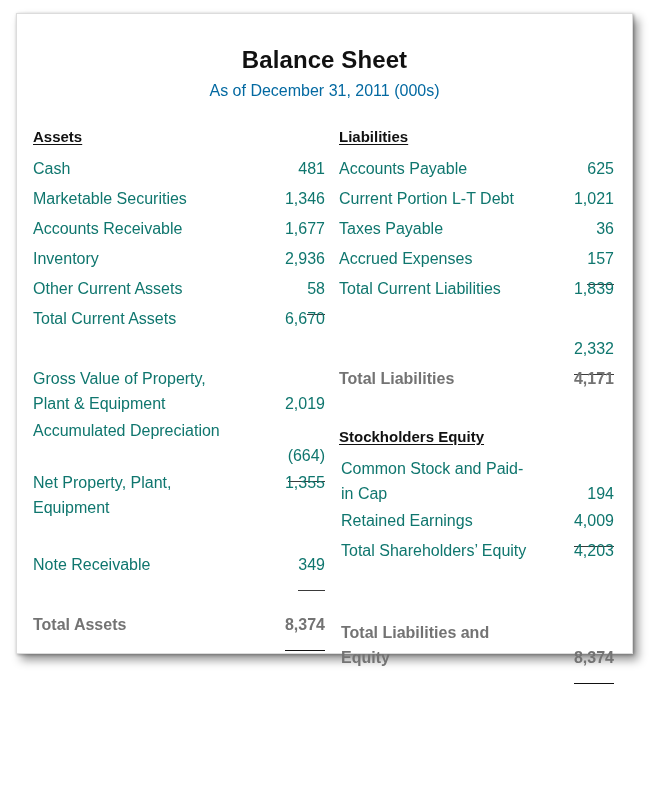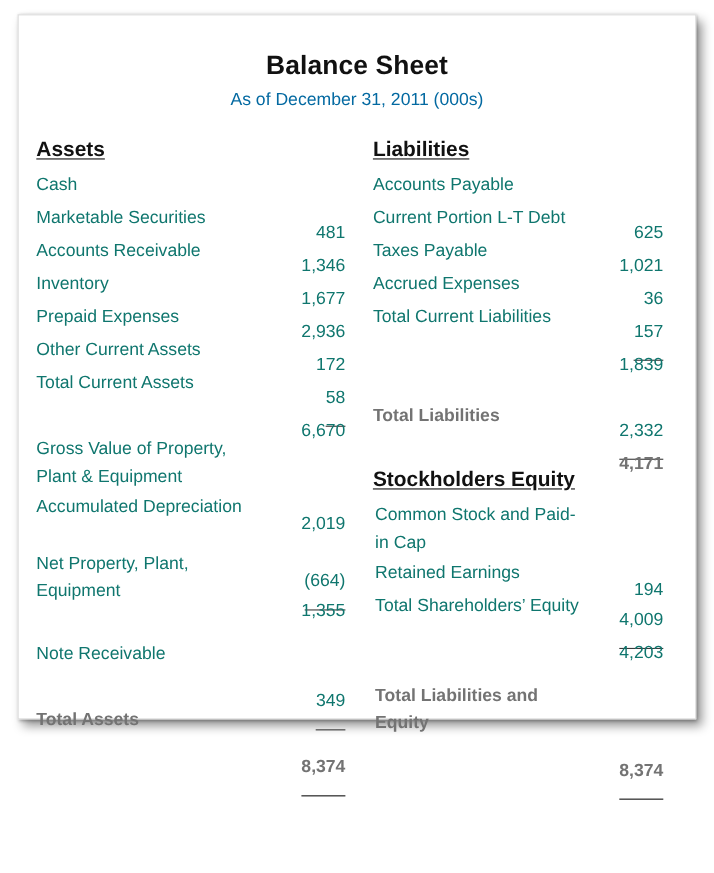--- a/index.html
+++ b/index.html
@@ -45,21 +45,21 @@
   }
 
   .column {
     position: absolute;
     top: 0;
   }
   #assets-column     { left: 16px;  width: 297px; }
   #liabilities-column{ left: 322px; width: 280px; }
 
   .section-header {
-    font-size: 19px;
+    font-size: 15px;
     font-weight: bold;
     color: #111111;
     text-decoration: underline;
     text-underline-offset: 2px;
     height: 30px;
     line-height: 22px;
   }
 
   .row {
     position: relative;
@@ -71,25 +71,24 @@
   .row.tall   { min-height: 52px; }
   .row.spacer { min-height: 30px; }
 
   .row-label {
     display: block;
     padding-right: 86px;
   }
 
   .row-value {
     position: absolute;
-    right: 16px;
+    right: 5px;
     top: 0;
     text-align: left;
     white-space: nowrap;
-    margin-top: 43px;
   }
   
   .row-value.second-line { top: 25px; }
 
   .row.total { font-weight: bold; color: #737373; }
 
   .underline-val {
     border-bottom: 1.4px solid #3a3a3a;
     padding-bottom: 13px;
   }
@@ -124,24 +123,20 @@
       <div class="row">
         <span class="row-label">Accounts Receivable</span>
         <span class="row-value">1,677</span>
       </div>
 
       <div class="row">
         <span class="row-label">Inventory</span>
         <span class="row-value">2,936</span>
       </div>
 
-      <div class="row">
-        <span class="row-label">Prepaid Expenses</span>
-        <span class="row-value">172</span>
-      </div>
 
       <div class="row">
         <span class="row-label">Other Current Assets</span>
         <span class="row-value underline-val">58</span>
       </div>
 
       <div class="row">
         <span class="row-label">Total Current Assets</span>
         <span class="row-value">6,670</span>
       </div>

